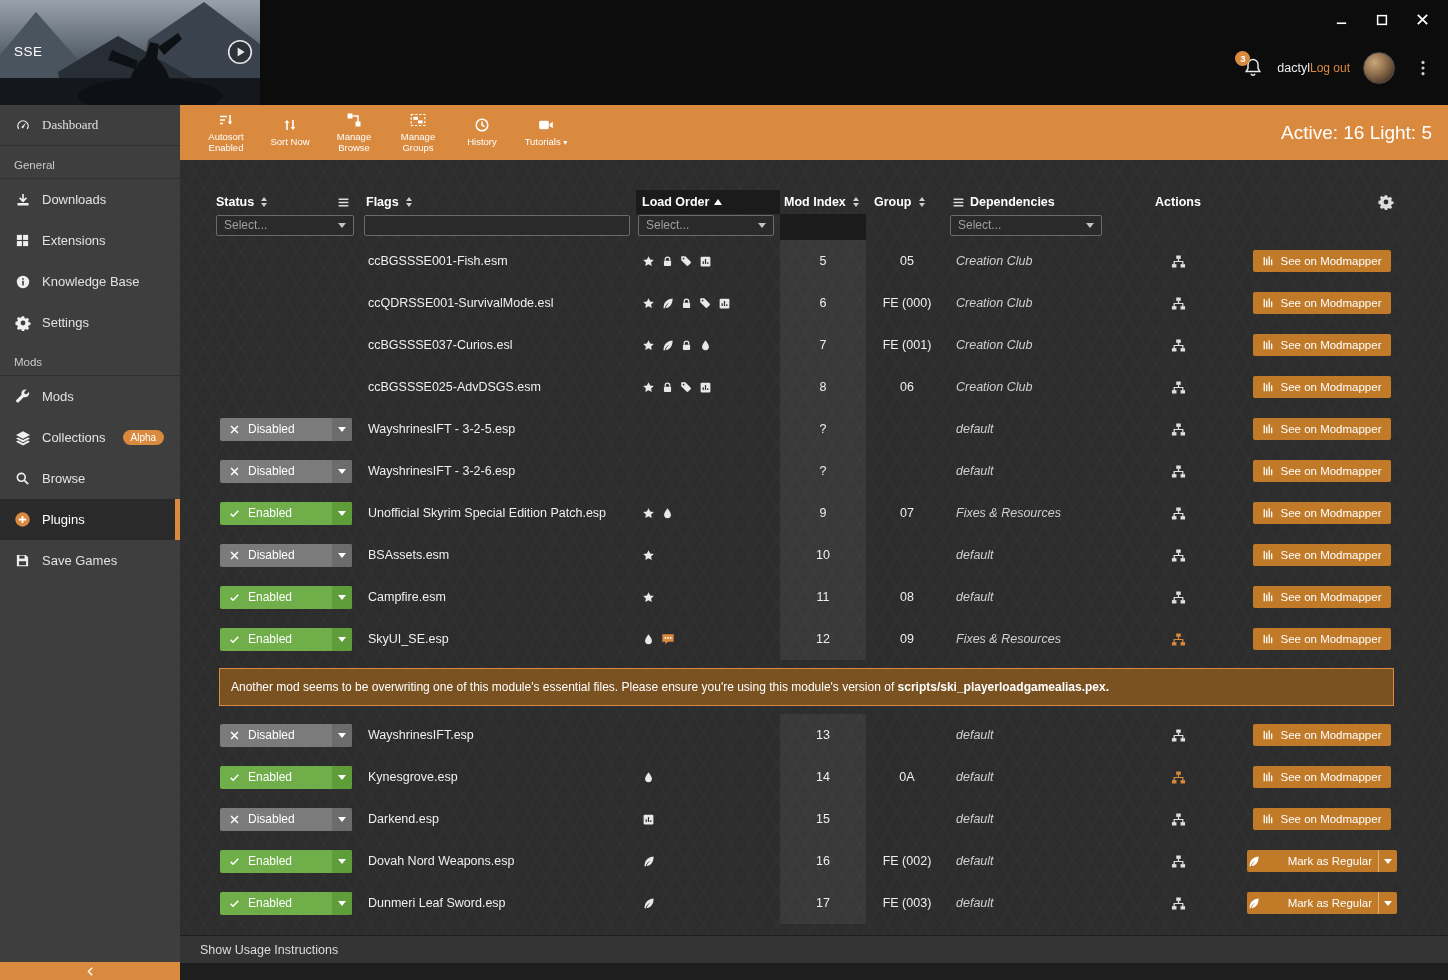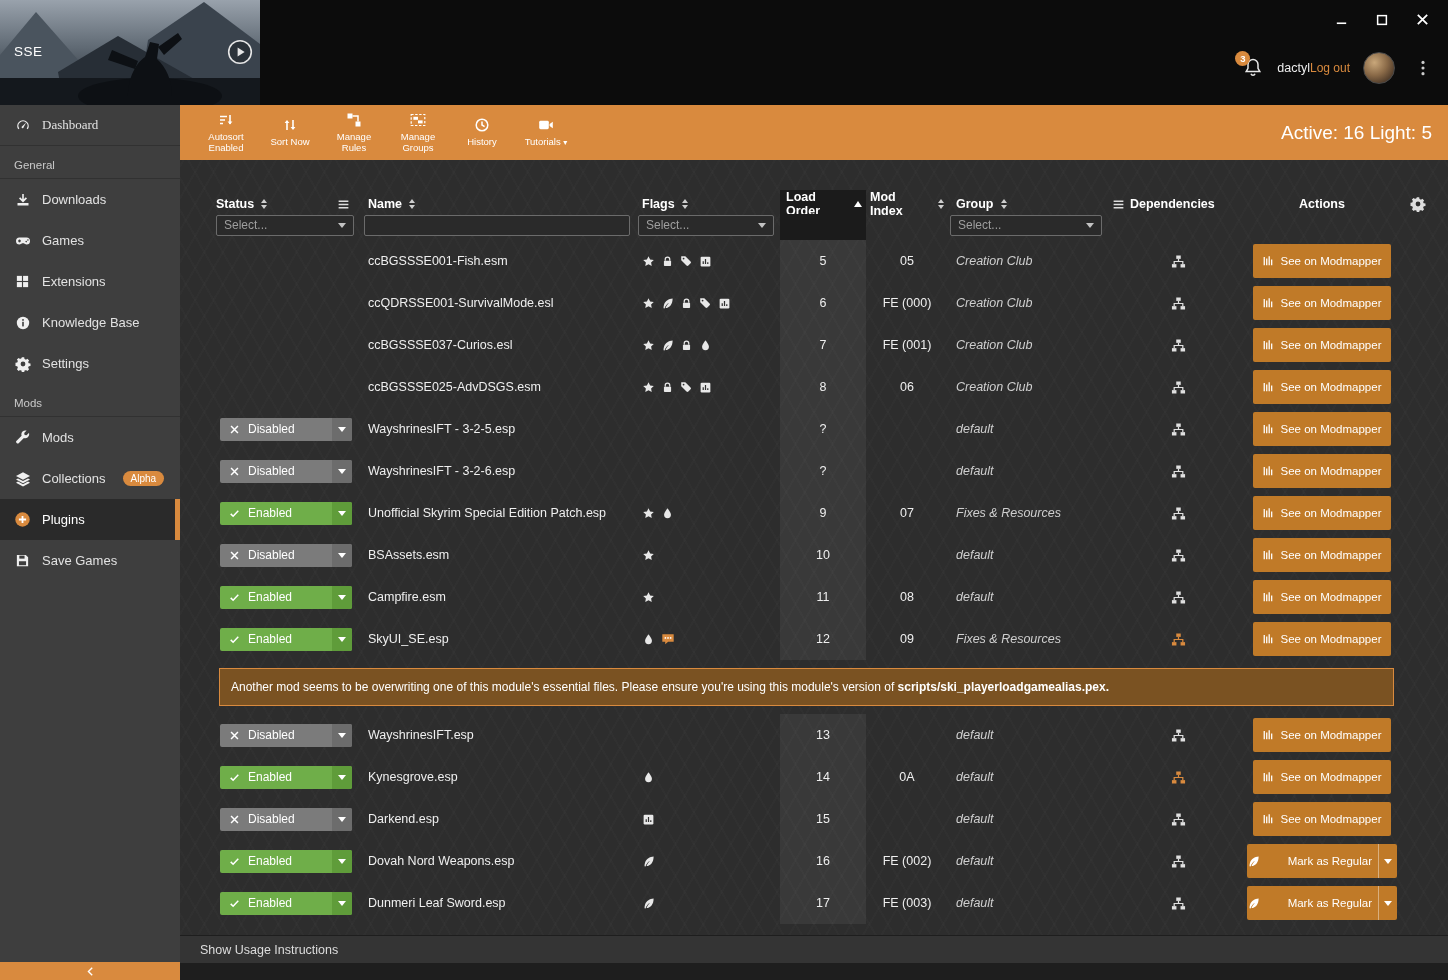--- a/index.html
+++ b/index.html
@@ -103,21 +103,21 @@
   .group-lbl{font-style:italic;color:#cfcfcf;}
   .td-dep{justify-content:center;color:#e0e0e0;}
   .orange{color:var(--accent) !important;}
   .td-act{justify-content:center;padding:0 4px;}
   .toggle{width:132px;height:23px;border-radius:2px;display:flex;overflow:hidden;color:#fff;font-size:12px;flex:none;}
   .toggle .tg-main{flex:1;display:flex;align-items:center;gap:8px;padding-left:9px;}
   .toggle .tg-caret{width:20px;display:flex;align-items:center;justify-content:center;}
   .toggle.en{background:var(--green);} .toggle.en .tg-caret{background:var(--green-dark);}
   .toggle.dis{background:var(--gray-btn);} .toggle.dis .tg-caret{background:var(--gray-btn-dark);}
   .toggle .caret,.act-btn .caret{border-top-color:#fff;margin-top:4px;}
-  .act-btn{width:138px;height:34px;background:var(--accent-dark);border-radius:2px;color:#fff;font-size:11.5px;
+  .act-btn{width:138px;height:22px;background:var(--accent-dark);border-radius:2px;color:#fff;font-size:11.5px;
     display:flex;align-items:center;justify-content:center;gap:6px;white-space:nowrap;flex:none;}
   .act-btn.split{width:150px;padding:0;}
   .act-btn.split .act-main{flex:1;display:flex;align-items:center;justify-content:space-between;gap:6px;}
   .act-btn.split .act-caret{width:19px;height:100%;display:flex;align-items:center;justify-content:center;
     border-left:1px solid rgba(255,255,255,0.4);}
   .warning-banner{margin:8px 34px 8px 19px;min-height:38px;background:var(--warn);border:1px solid var(--accent);
     display:flex;align-items:center;padding:0 11px;color:#fff;font-size:12px;}
   .warning-banner b{font-weight:bold;}
   .ico{display:inline-flex;align-items:center;justify-content:center;line-height:0;}
   .flag{color:#e8e8e8;}
@@ -216,32 +216,20 @@
           </div>
           <div class="side-sec">General</div>
           <div class="side-item">
             <span class="ico ">
               <svg viewBox="0 0 16 16" width="16" height="16">
                 <path d="M7.2 2h1.6v5.2l2-2L12 6.4 8 10.4 4 6.4l1.2-1.2 2 2z" fill="currentColor"></path>
                 <path d="M2.5 11h11v2.5h-11z" fill="currentColor"></path>
               </svg>
             </span>
             <span class="side-lbl">Downloads</span>
-          </div>
-          <div class="side-item">
-            <span class="ico ">
-              <svg viewBox="0 0 16 16" width="16" height="16">
-                <path d="M4.5 4.5h7A3.5 3.5 0 0 1 15 8a3.5 3.5 0 0 1-3.5 3.5c-1 0-1.9-.5-2.5-1.2h-2c-.6.7-1.5 1.2-2.5 1.2A3.5 3.5 0 0 1 1 8a3.5 3.5 0 0 1 3.5-3.5z" fill="currentColor"></path>
-                <rect x="3.1" y="7.3" width="2.8" height="1.3" fill="#3e3e3e"></rect>
-                <rect x="3.85" y="6.55" width="1.3" height="2.8" fill="#3e3e3e"></rect>
-                <circle cx="11.2" cy="8.6" r=".8" fill="#3e3e3e"></circle>
-                <circle cx="12.9" cy="7" r=".8" fill="#3e3e3e"></circle>
-              </svg>
-            </span>
-            <span class="side-lbl">Games</span>
           </div>
           <div class="side-item">
             <span class="ico ">
               <svg viewBox="0 0 16 16" width="15" height="15">
                 <rect x="2" y="2" width="5.4" height="5.4" fill="currentColor"></rect>
                 <rect x="8.6" y="2" width="5.4" height="5.4" fill="currentColor"></rect>
                 <rect x="2" y="8.6" width="5.4" height="5.4" fill="currentColor"></rect>
                 <rect x="8.6" y="8.6" width="5.4" height="5.4" fill="currentColor"></rect>
               </svg>
             </span>
@@ -278,20 +266,29 @@
             <span class="ico ">
               <svg viewBox="0 0 16 16" width="16" height="16">
                 <path fill="currentColor" d="M8 1.3 15 5 8 8.7 1 5z"></path>
                 <path fill="currentColor" d="m3 7.4 5 2.7 5-2.7 2 1.1L8 12.3 1 8.5z"></path>
                 <path fill="currentColor" d="m3 10.6 5 2.7 5-2.7 2 1.1L8 15.5 1 11.7z"></path>
               </svg>
             </span>
             <span class="side-lbl">Collections</span>
             <span class="badge-pill">Alpha</span>
           </div>
+          <div class="side-item">
+            <span class="ico ">
+              <svg viewBox="0 0 16 16" width="15" height="15">
+                <circle cx="6.7" cy="6.7" r="4.2" fill="none" stroke="currentColor" stroke-width="1.7"></circle>
+                <path d="m10 10 4 4" stroke="currentColor" stroke-width="1.9"></path>
+              </svg>
+            </span>
+            <span class="side-lbl">Browse</span>
+          </div>
           <div class="side-item active">
             <span class="ico ">
               <svg viewBox="0 0 16 16" width="17" height="17">
                 <circle cx="8" cy="8" r="6.8" fill="#d98a3e"></circle>
                 <path d="M8 4.6v6.8M4.6 8h6.8" stroke="#fff" stroke-width="1.7"></path>
               </svg>
             </span>
             <span class="side-lbl">Plugins</span>
           </div>
           <div class="side-item">
@@ -337,21 +334,21 @@
               <span class="tb-lbl">Sort Now</span>
             </div>
             <div class="tb-btn">
               <span class="ico ">
                 <svg viewBox="0 0 16 16" width="16" height="16">
                   <rect x="1.5" y="1.5" width="5" height="5" fill="currentColor"></rect>
                   <rect x="9.5" y="9.5" width="5" height="5" fill="currentColor"></rect>
                   <path d="M6.5 4H12v5.5" stroke="currentColor" stroke-width="1.5" fill="none"></path>
                 </svg>
               </span>
-              <span class="tb-lbl">Manage Rules</span>
+              <span class="tb-lbl">Manage Browse</span>
             </div>
             <div class="tb-btn">
               <span class="ico ">
                 <svg viewBox="0 0 16 16" width="16" height="16">
                   <rect x="1.2" y="2.5" width="13.6" height="11" fill="none" stroke="currentColor" stroke-width="1.2" stroke-dasharray="2.4 1.6"></rect>
                   <rect x="3.4" y="4.8" width="4.6" height="3" fill="currentColor"></rect>
                   <rect x="8" y="8.4" width="4.6" height="3" fill="currentColor"></rect>
                 </svg>
               </span>
               <span class="tb-lbl">Manage Groups</span>
@@ -386,27 +383,20 @@
                 <span class="sort-both">
                   <i class="tri-up"></i>
                   <i class="tri-dn"></i>
                 </span>
                 <span class="head-menu ml-auto">
                   <svg viewBox="0 0 16 16" width="13" height="13">
                     <path d="M2 4h12M2 8h12M2 12h12" stroke="currentColor" stroke-width="1.7"></path>
                   </svg>
                 </span>
               </div>
-              <div class="th c-name">
-                <span>Name</span>
-                <span class="sort-both">
-                  <i class="tri-up"></i>
-                  <i class="tri-dn"></i>
-                </span>
-              </div>
               <div class="th c-flags">
                 <span>Flags</span>
                 <span class="sort-both">
                   <i class="tri-up"></i>
                   <i class="tri-dn"></i>
                 </span>
               </div>
               <div class="th c-load-order lo">
                 <span>Load Order</span>
                 <i class="tri-up big"></i>

